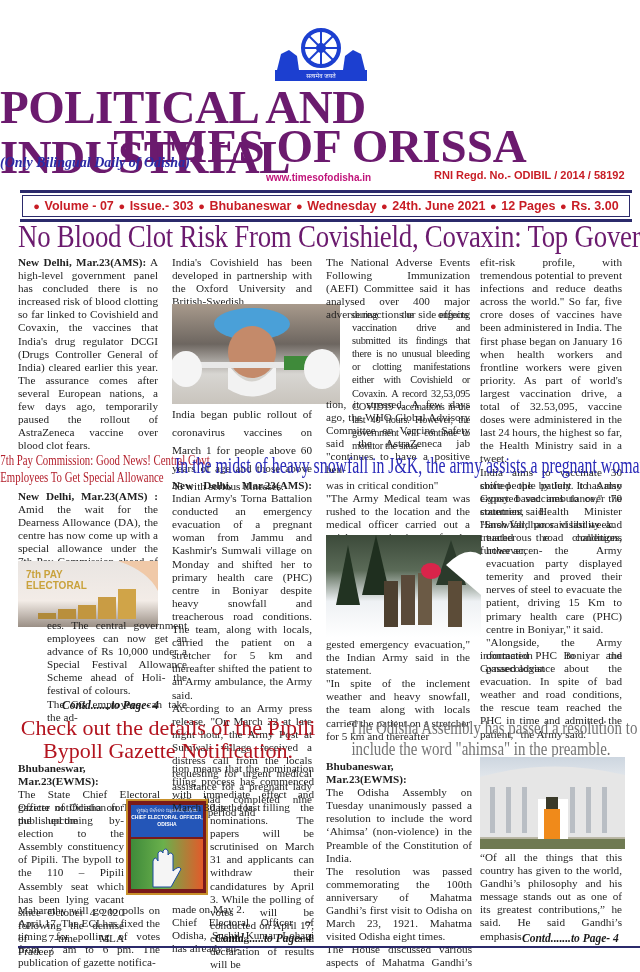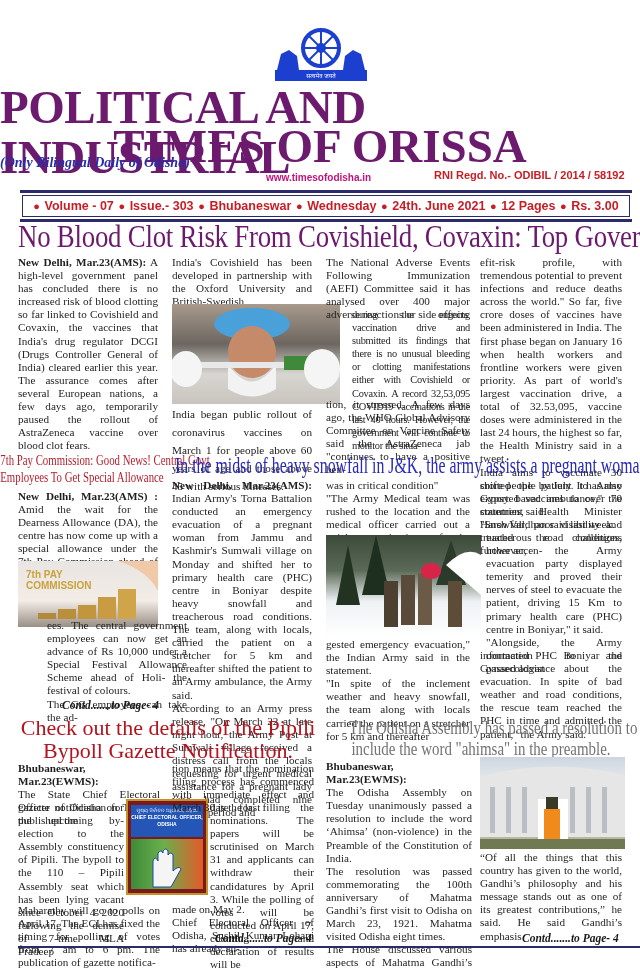--- a/index.html
+++ b/index.html
@@ -141,21 +141,21 @@
 </div>
 
 <div class="abs sub-red" style="left:-30px; width:216px; top:452px;">7th Pay Commission: Good News! Central Govt</div>
 <div class="abs sub-red" style="left:-30px; width:216px; top:469px;">Employees To Get Special Allowance</div>
 <div class="abs col" style="left:18px; top:490px; width:140px;">
   <p><b class="dateline">New Delhi, Mar.23(AMS) :</b><span> Amid the wait for the Dearness Allowance (DA), the centre has now come up with a special allowance under the 7th Pay Commission ahead of Holi for the central government employ-</span></p>
 </div>
 <div class="abs photo" style="left:18px; top:561px; width:140px; height:66px; background: linear-gradient(180deg,#e9e5e2 0%,#f3ece7 60%,#9a8f85 100%);">
   <div style="position:absolute; left:8px; top:8px; font-family:'Liberation Sans',sans-serif; font-weight:bold; font-size:10px; line-height:11px; color:#c9a23c;">
     <div>7th PAY</div>
-    <div>COMMISSION</div>
+    <div>ELECTORAL</div>
   </div>
   <svg style="position:absolute; left:0; top:0;" width="140" height="66" viewBox="0 0 140 66">
     <rect x="20" y="52" width="18" height="6" fill="#b08a3a"></rect>
     <rect x="40" y="48" width="18" height="10" fill="#b98f3c"></rect>
     <rect x="60" y="44" width="18" height="14" fill="#c2963f"></rect>
     <rect x="80" y="36" width="18" height="22" fill="#c99c44"></rect>
     <rect x="100" y="28" width="18" height="30" fill="#d0a448"></rect>
     <path d="M100 0 Q130 10 140 30 L140 0 Z" fill="#f0c9a8"></path>
   </svg>
 </div>

